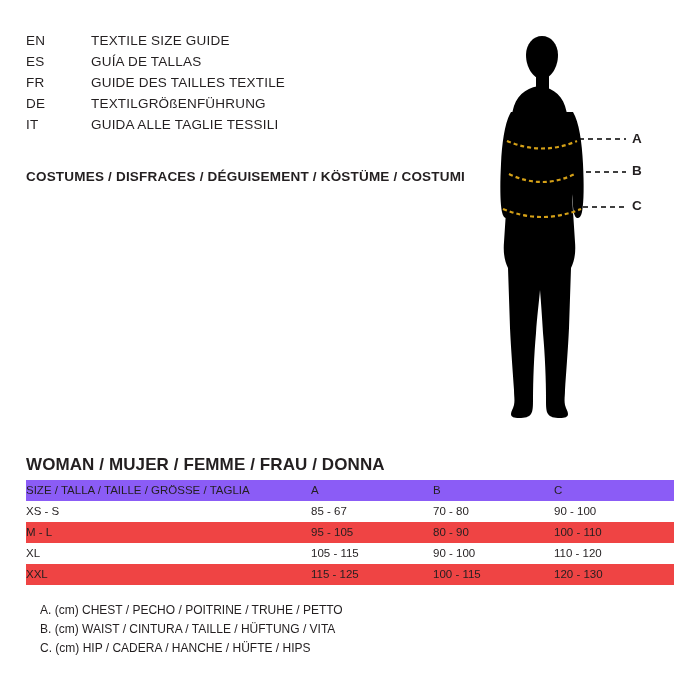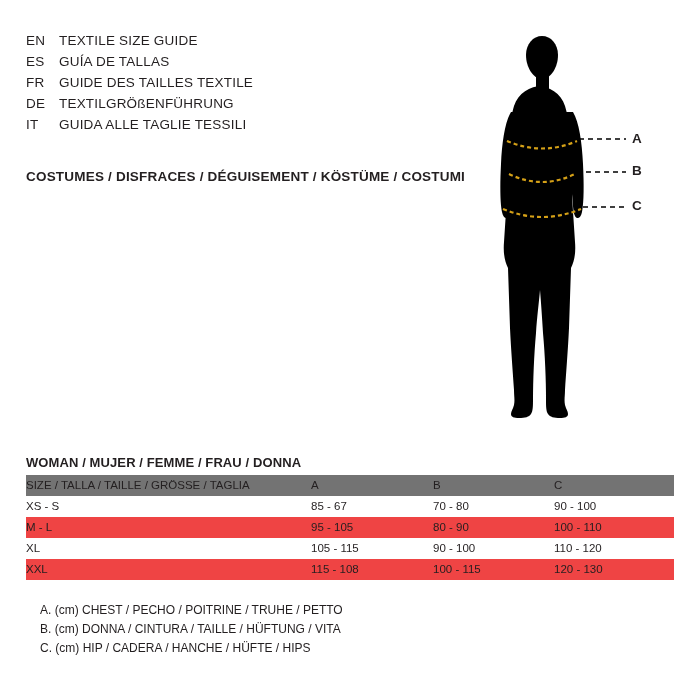--- a/index.html
+++ b/index.html
@@ -34,20 +34,21 @@
     height: 21px;
     font-size: 13.5px;
     letter-spacing: 0.2px;
   }
   .lang-code {
     width: 33px;
     flex: 0 0 33px;
   }
   .lang-text {
     flex: 1 1 auto;
+    margin-left: 32px;
   }
 
   .costumes-line {
     position: absolute;
     left: 26px;
     top: 169px;
     font-size: 13.5px;
     font-weight: bold;
     letter-spacing: 0.2px;
   }
@@ -76,21 +77,21 @@
   .ml-c { left: 152px; top: 170px; }
 
   
   .table-section {
     position: absolute;
     left: 26px;
     top: 455px;
     width: 648px;
   }
   .woman-line {
-    font-size: 13px;
+    font-size: 17px;
     font-weight: bold;
     letter-spacing: 0.1px;
     margin-bottom: 5px;
   }
   table.size-table {
     border-collapse: collapse;
     width: 648px;
     font-size: 11.5px;
     table-layout: fixed;
   }
@@ -101,21 +102,21 @@
 
   table.size-table th,
   table.size-table td {
     padding: 2px 0 3px 0;
     text-align: left;
     font-weight: normal;
     vertical-align: middle;
     height: 16px;
   }
   table.size-table thead tr {
-    background: #737373;
+    background: #8b5cf6;
   }
   table.size-table thead th {
     font-weight: normal;
   }
   table.size-table tbody tr.alt {
     background: #ef4444;
   }
   table.size-table tbody tr.plain {
     background: #ffffff;
   }
@@ -259,27 +260,27 @@
           <td class="cell-center">100 - 110</td>
         </tr>
         <tr class="plain">
           <td class="col-label">XL</td>
           <td class="cell-center">105 - 115</td>
           <td class="cell-center">90 - 100</td>
           <td class="cell-center">110 - 120</td>
         </tr>
         <tr class="alt">
           <td class="col-label">XXL</td>
-          <td class="cell-center">115 - 108</td>
+          <td class="cell-center">115 - 125</td>
           <td class="cell-center">100 - 115</td>
           <td class="cell-center">120 - 130</td>
         </tr>
       </tbody>
     </table>
   </div>
 
   <div class="footnotes">
     <div class="footnote-row">A. (cm) CHEST / PECHO / POITRINE / TRUHE / PETTO</div>
-    <div class="footnote-row">B. (cm) DONNA / CINTURA / TAILLE / HÜFTUNG / VITA</div>
+    <div class="footnote-row">B. (cm) WAIST / CINTURA / TAILLE / HÜFTUNG / VITA</div>
     <div class="footnote-row">C. (cm) HIP / CADERA / HANCHE / HÜFTE / HIPS</div>
   </div>
 
 </div>
 
 </body></html>

